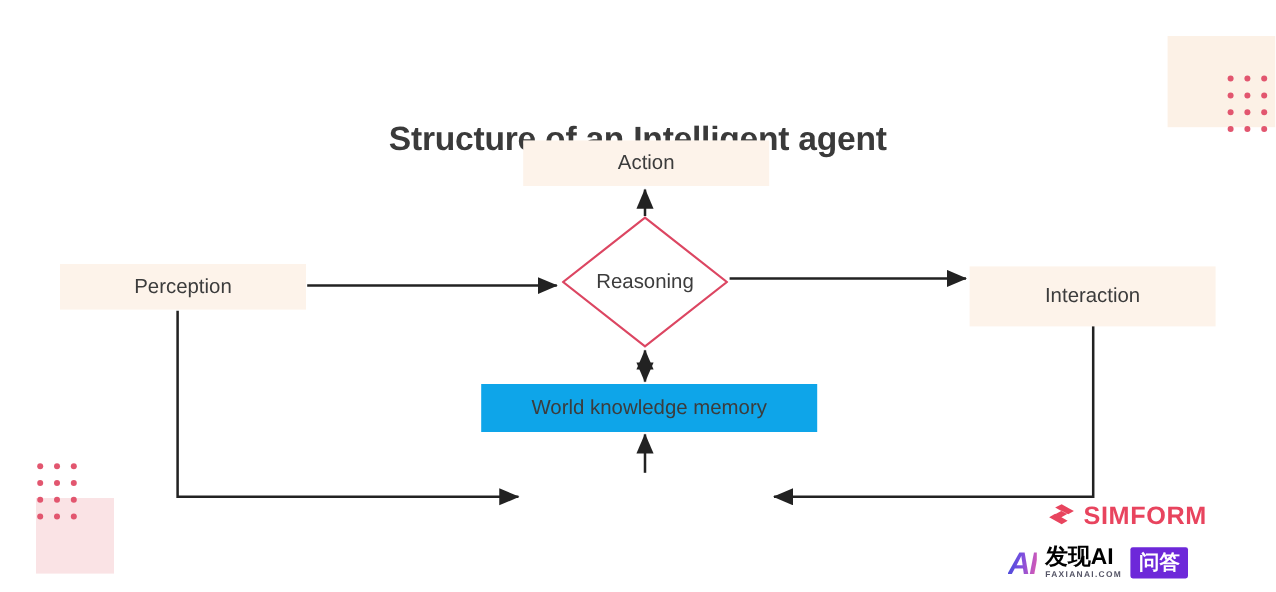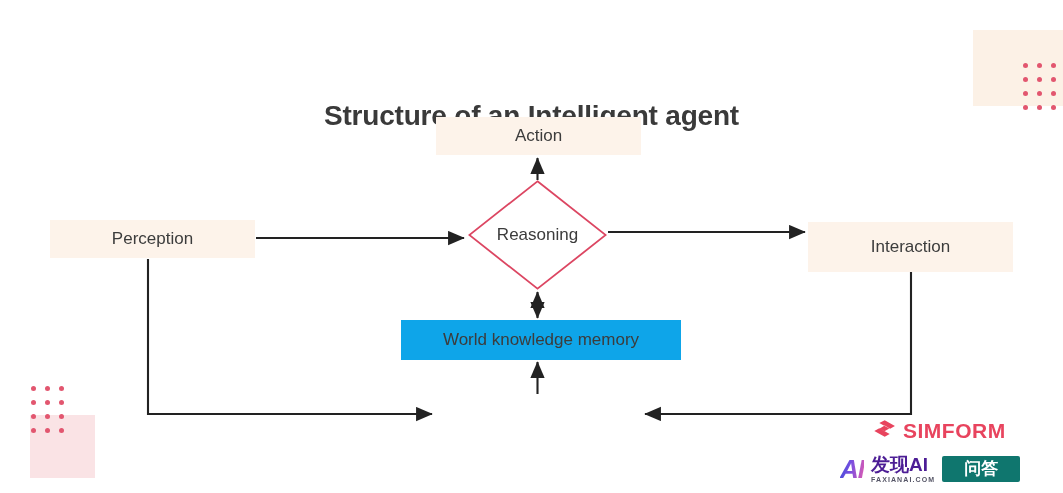--- a/index.html
+++ b/index.html
@@ -149,36 +149,36 @@
     line-height: 1;
   }
   #watermark .wm-cn-block {
     display: flex;
     flex-direction: column;
     line-height: 1;
   }
   #watermark .wm-cn-main {
     font-size: 19px;
     font-weight: bold;
-    color: #4c1d95;
+    color: #000000;
     letter-spacing: 0px;
   }
   #watermark .wm-cn-sub {
     font-size: 7px;
     font-weight: bold;
     color: #555566;
     letter-spacing: 1.1px;
     margin-top: 2px;
   }
   #watermark .wm-badge {
-    background: #0f766e;
+    background: #6d28d9;
     color: #ffffff;
     font-size: 17px;
     font-weight: bold;
-    padding: 3px 22px;
+    padding: 3px 7px;
     border-radius: 2px;
     line-height: 1.15;
   }
 </style>
 </head>
 <body>
 
 <div id="canvas">
 
   <div class="deco-square" id="deco-cream-square"></div>

